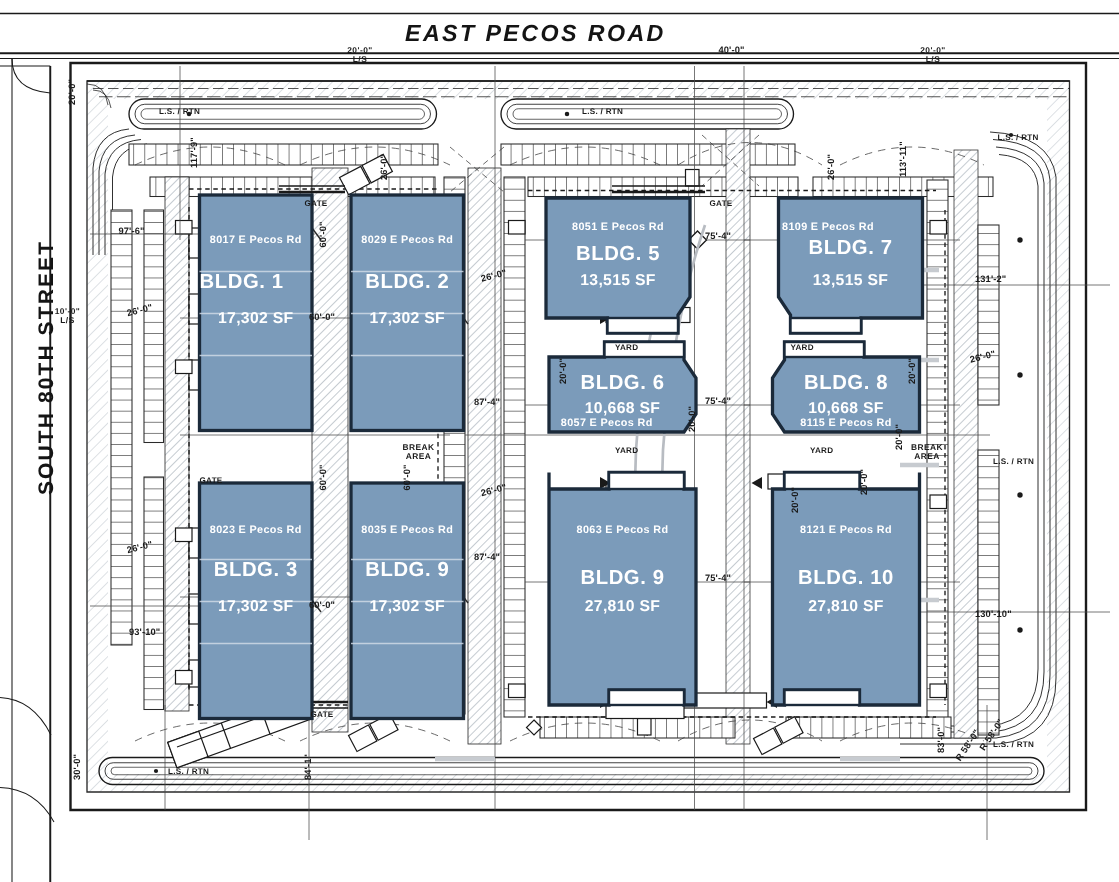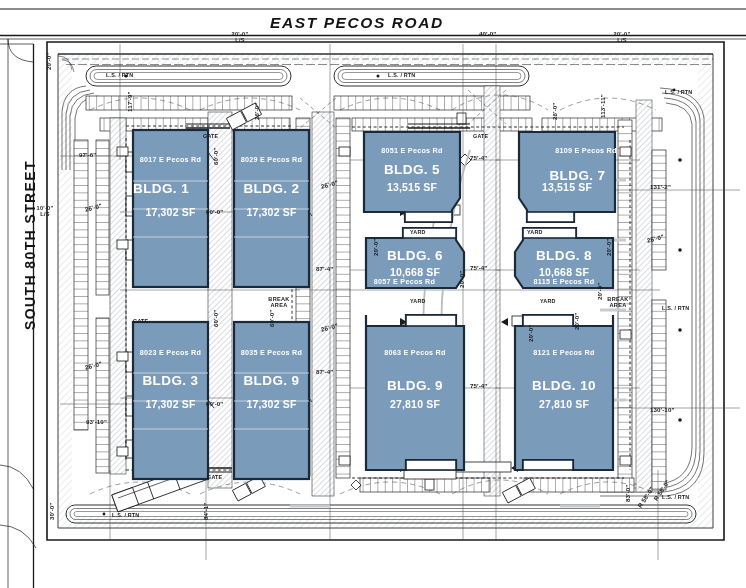--- a/index.html
+++ b/index.html
@@ -470,22 +470,22 @@
   </div>
 
   <div class="bldg-label" style="left:366px;top:246px;width:98px;">
     <span class="bldg-name">BLDG. 6</span>
   </div>
   <div class="bldg-label" style="left:366px;top:262px;width:98px;">
     <span class="bldg-sf">10,668 SF</span>
   </div>
   <div class="bldg-addr" style="left:366px;top:277px;width:77px;">8057 E Pecos Rd</div>
 
-  <div class="bldg-addr" style="left:538px;top:146px;width:96px;">8109 E Pecos Rd</div>
-  <div class="bldg-label" style="left:519px;top:166px;width:117px;">
+  <div class="bldg-addr" style="left:504px;top:146px;width:96px;">8109 E Pecos Rd</div>
+  <div class="bldg-label" style="left:519px;top:156px;width:96px;">
     <span class="bldg-name">BLDG. 7</span>
   </div>
   <div class="bldg-label" style="left:519px;top:177px;width:96px;">
     <span class="bldg-sf">13,515 SF</span>
   </div>
 
   <div class="bldg-label" style="left:515px;top:246px;width:98px;">
     <span class="bldg-name">BLDG. 8</span>
   </div>
   <div class="bldg-label" style="left:515px;top:262px;width:98px;">

